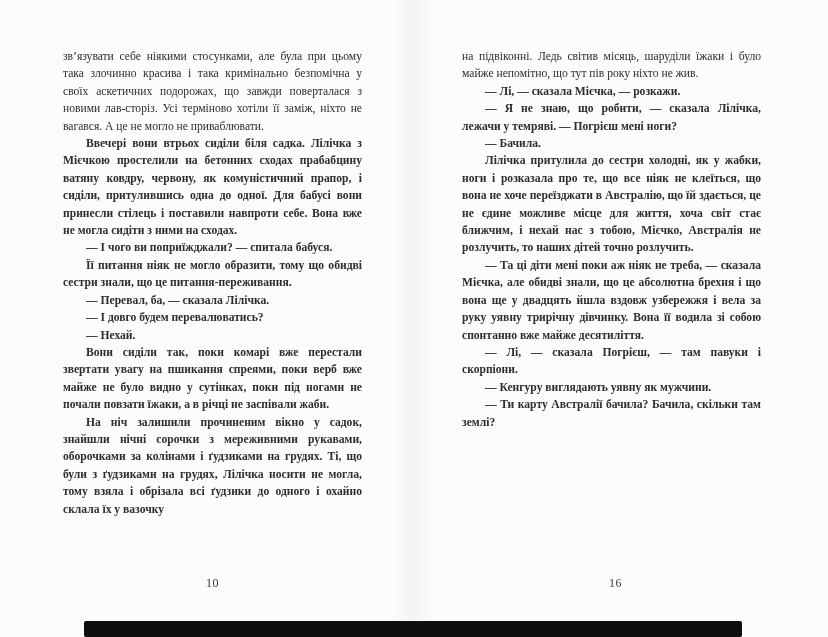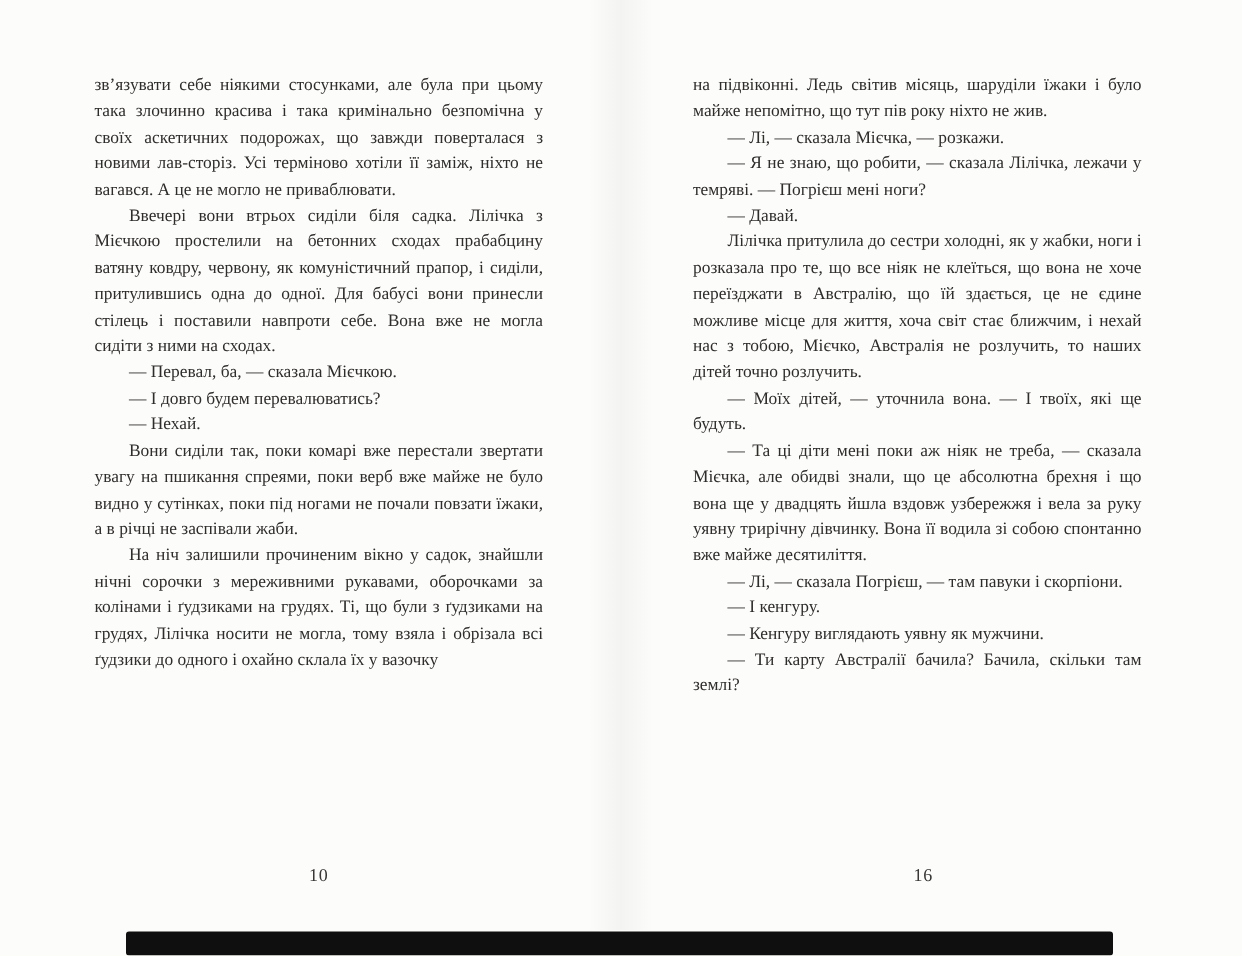--- a/index.html
+++ b/index.html
@@ -30,21 +30,21 @@
     top: 48px;
     width: 299px;
     color: #2f2d2b;
     font-size: 11.6px;
     line-height: 17.4px;
     text-align: justify;
   }
   .page-text.left  { left: 63px; }
   .page-text.right { left: 462px; }
   .page-text p.para { text-align: justify; }
-  .page-text p.para.indent { text-indent: 23px; }
+  .page-text p.para.indent { text-indent: 23px; font-weight: bold; }
   .page-number {
     position: absolute;
     top: 576px;
     width: 299px;
     text-align: center;
     font-size: 12px;
     letter-spacing: 0.5px;
     color: #3a3836;
   }
   .page-number.left  { left: 63px; }
@@ -62,37 +62,37 @@
 </head>
 <body>
 
 <div class="spread">
 
   <div class="gutter-shade"></div>
 
   <div class="page-text left">
       <p class="para">зв’язувати себе ніякими стосунками, але була при цьому така злочинно красива і така кримінально безпомічна у своїх аскетичних подорожах, що завжди поверталася з новими лав-сторіз. Усі терміново хотіли її заміж, ніхто не вагався. А це не могло не приваблювати.</p>
       <p class="para indent">Ввечері вони втрьох сиділи біля садка. Лілічка з Мієчкою простелили на бетонних сходах прабабцину ватяну ковдру, червону, як комуністичний прапор, і сиділи, притулившись одна до одної. Для бабусі вони принесли стілець і поставили навпроти себе. Вона вже не могла сидіти з ними на сходах.</p>
-      <p class="para indent">— Перевал, ба, — сказала Мієчкою.</p>
+      <p class="para indent">— І чого ви поприїжджали? — спитала бабуся.</p>
+      <p class="para indent">Її питання ніяк не могло образити, тому що обидві сестри знали, що це питання-переживання.</p>
+      <p class="para indent">— Перевал, ба, — сказала Лілічка.</p>
       <p class="para indent">— І довго будем перевалюватись?</p>
       <p class="para indent">— Нехай.</p>
       <p class="para indent">Вони сиділи так, поки комарі вже перестали звертати увагу на пшикання спреями, поки верб вже майже не було видно у сутінках, поки під ногами не почали повзати їжаки, а в річці не заспівали жаби.</p>
       <p class="para indent">На ніч залишили прочиненим вікно у садок, знайшли нічні сорочки з мереживними рукавами, оборочками за колінами і ґудзиками на грудях. Ті, що були з ґудзиками на грудях, Лілічка носити не могла, тому взяла і обрізала всі ґудзики до одного і охайно склала їх у вазочку</p>
     </div>
 
   <div class="page-text right">
       <p class="para">на підвіконні. Ледь світив місяць, шаруділи їжаки і було майже непомітно, що тут пів року ніхто не жив.</p>
       <p class="para indent">— Лі, — сказала Мієчка, — розкажи.</p>
       <p class="para indent">— Я не знаю, що робити, — сказала Лілічка, лежачи у темряві. — Погрієш мені ноги?</p>
-      <p class="para indent">— Давай.</p>
+      <p class="para indent">— Бачила.</p>
       <p class="para indent">Лілічка притулила до сестри холодні, як у жабки, ноги і розказала про те, що все ніяк не клеїться, що вона не хоче переїзджати в Австралію, що їй здається, це не єдине можливе місце для життя, хоча світ стає ближчим, і нехай нас з тобою, Мієчко, Австралія не розлучить, то наших дітей точно розлучить.</p>
-      <p class="para indent">— Моїх дітей, — уточнила вона. — І твоїх, які ще будуть.</p>
       <p class="para indent">— Та ці діти мені поки аж ніяк не треба, — сказала Мієчка, але обидві знали, що це абсолютна брехня і що вона ще у двадцять йшла вздовж узбережжя і вела за руку уявну трирічну дівчинку. Вона її водила зі собою спонтанно вже майже десятиліття.</p>
       <p class="para indent">— Лі, — сказала Погрієш, — там павуки і скорпіони.</p>
-      <p class="para indent">— І кенгуру.</p>
       <p class="para indent">— Кенгуру виглядають уявну як мужчини.</p>
       <p class="para indent">— Ти карту Австралії бачила? Бачила, скільки там землі?</p>
     </div>
 
   <div class="page-number left">10</div>
 
   <div class="page-number right">16</div>
 
   <div class="book-edge"></div>
 

